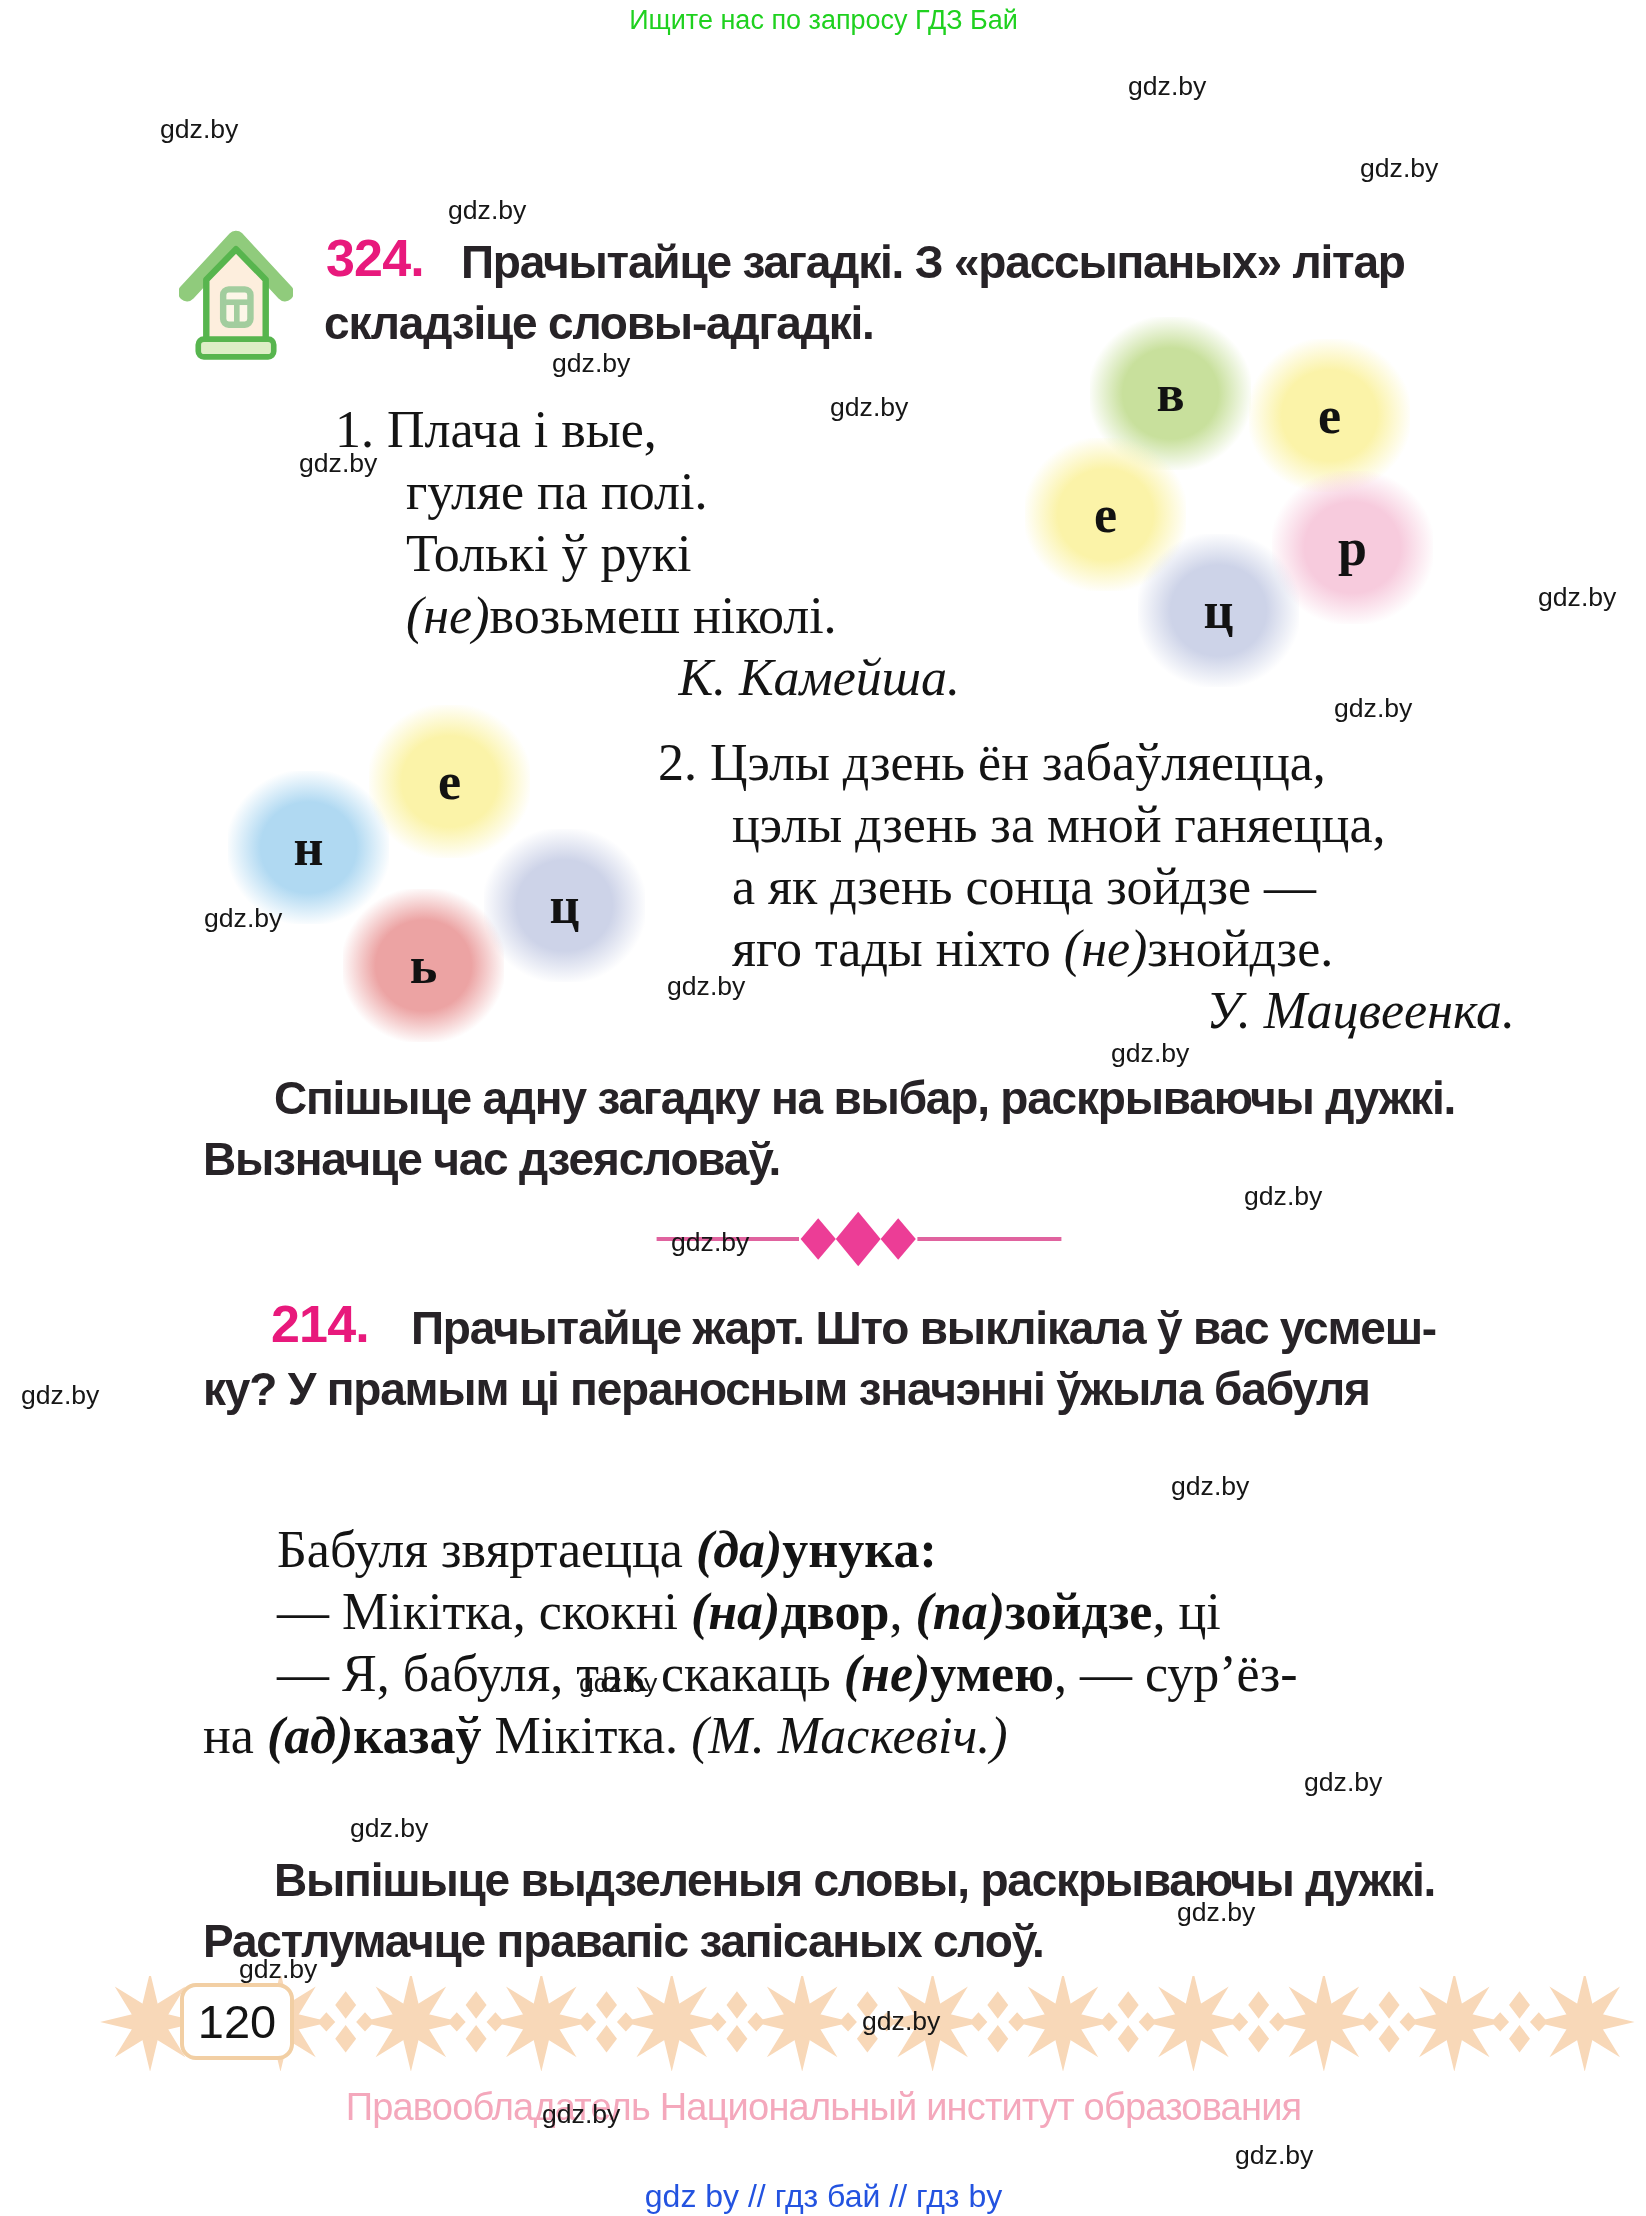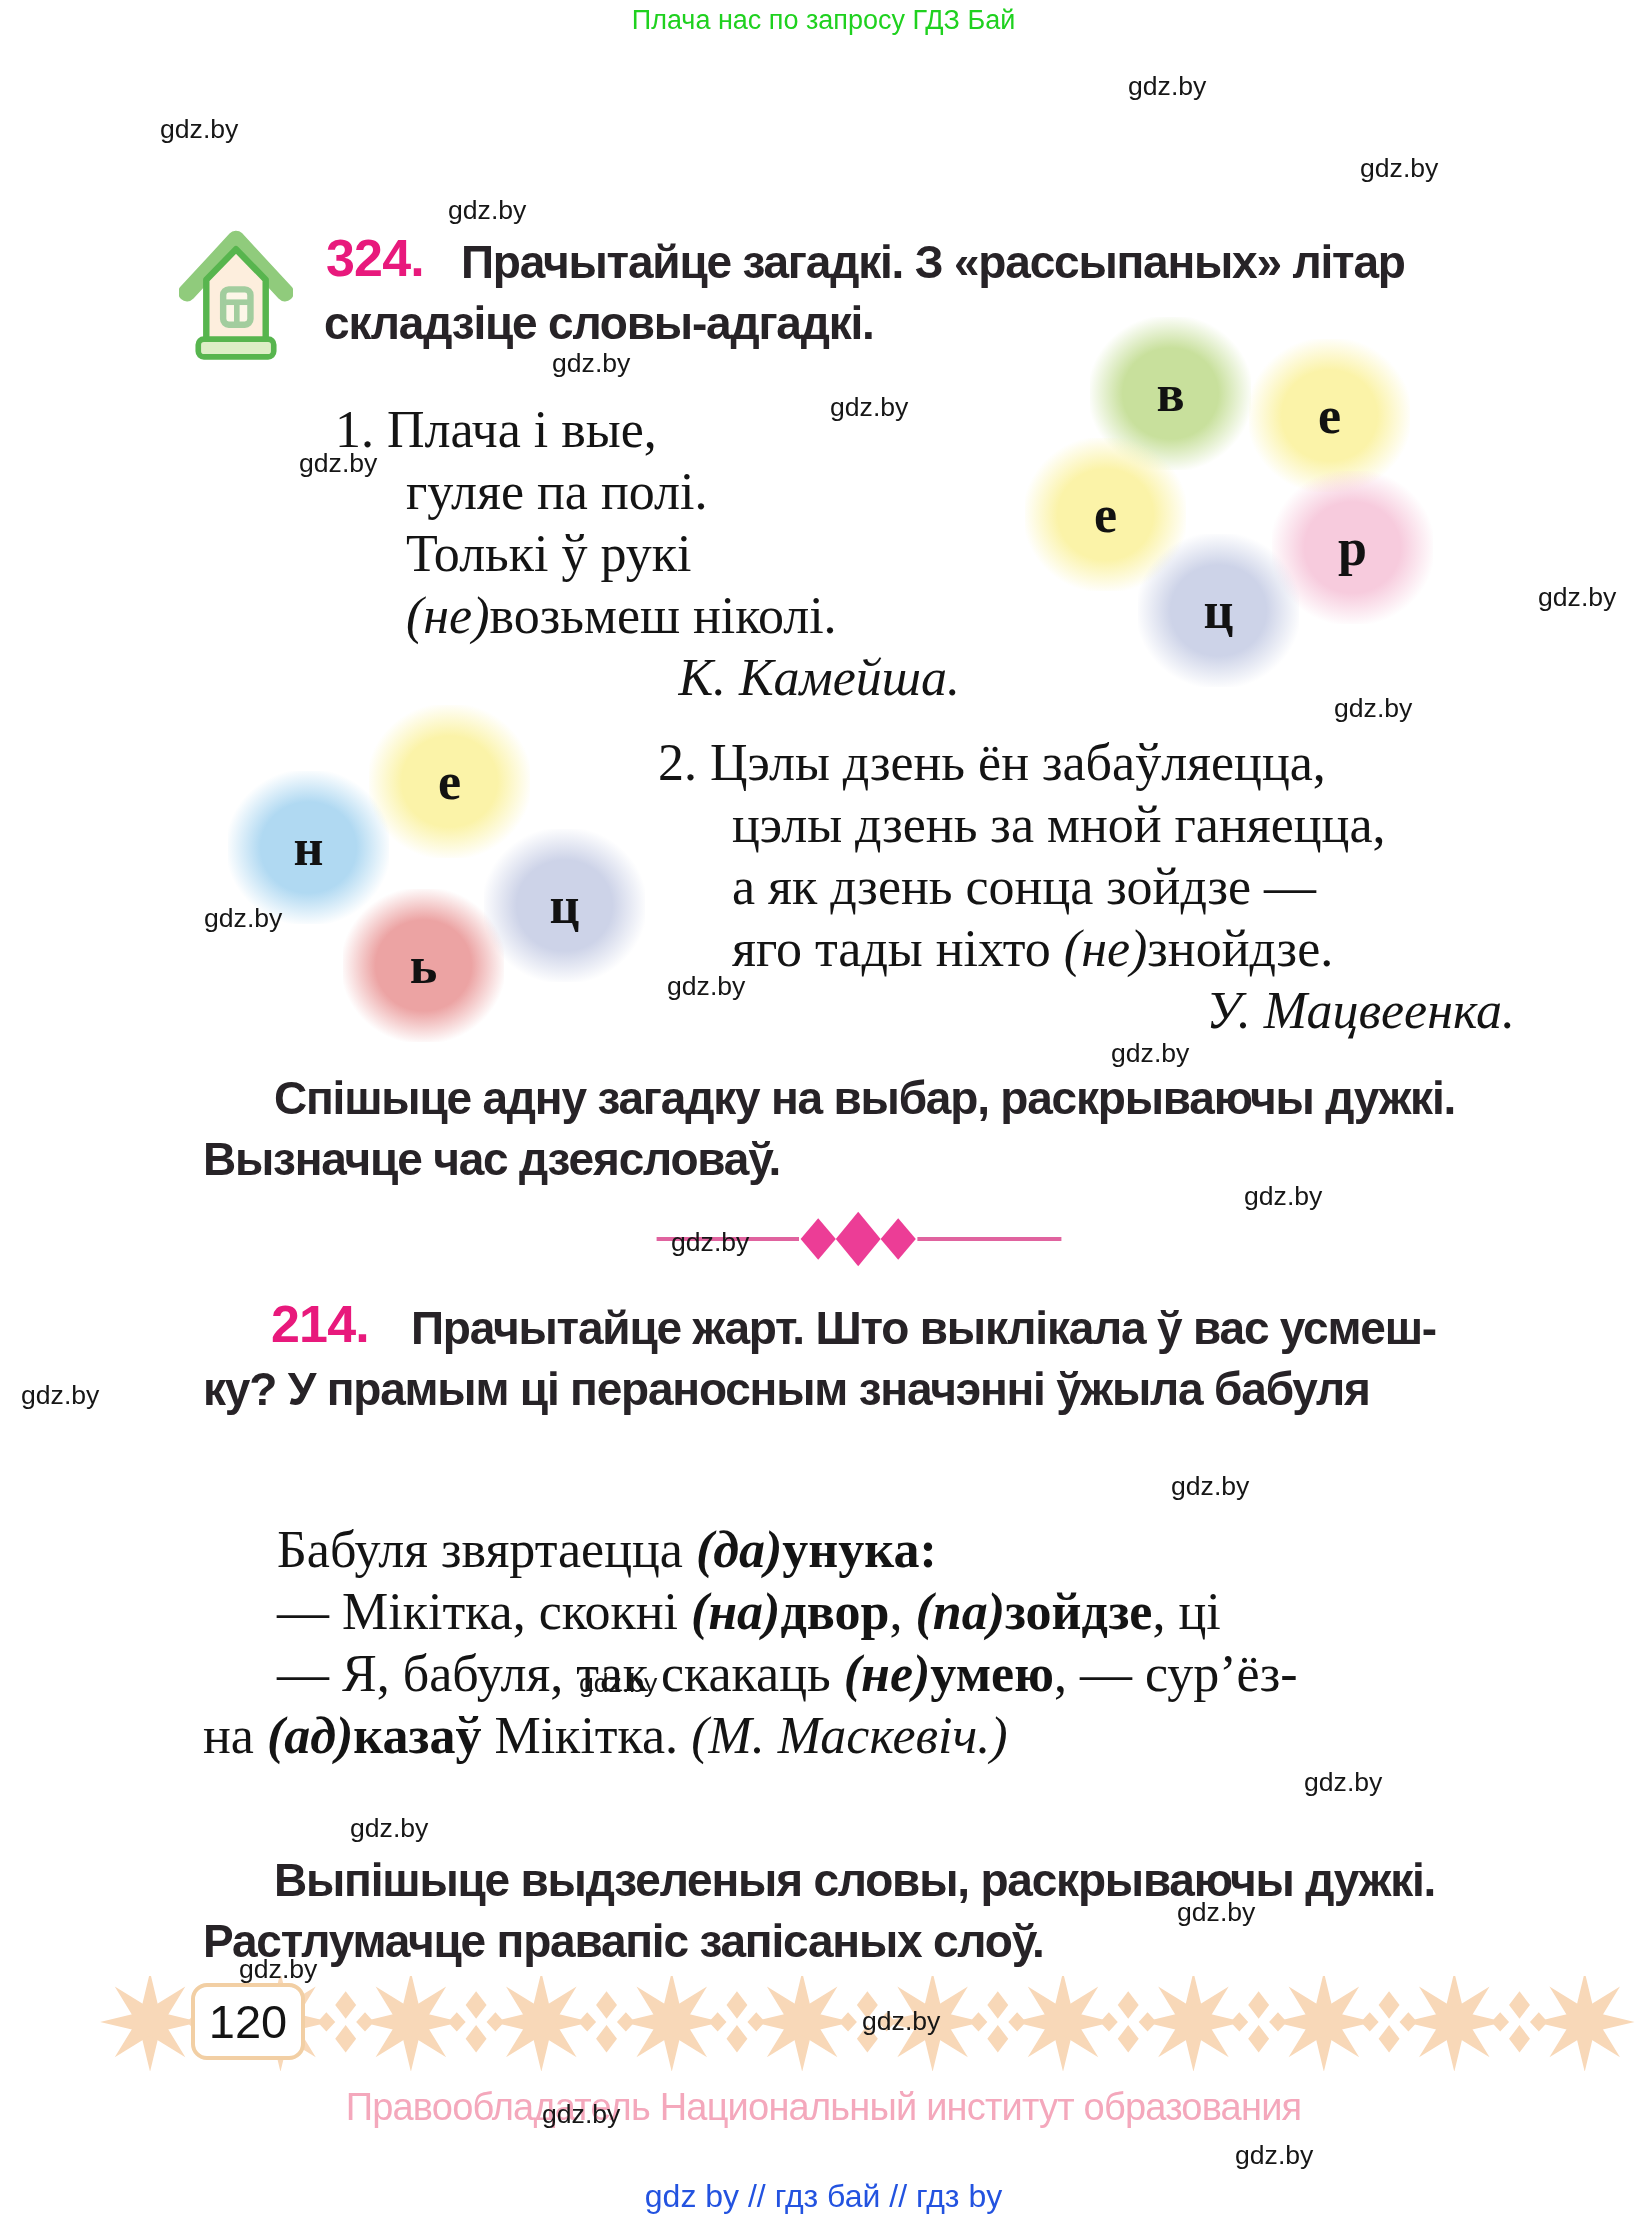--- a/index.html
+++ b/index.html
@@ -16,37 +16,37 @@
   .serifblock{position:absolute;font-family:"Liberation Serif",serif;
               color:var(--serif-dark);font-size:52px;line-height:62px;}
   .line{white-space:nowrap;}
   .line.right{text-align:right;padding-left:0 !important;}
   .seg-i{font-style:italic;}
   .seg-b{font-weight:700;}
   .seg-bi{font-weight:700;font-style:italic;}
   .bubble{position:absolute;width:161px;height:153px;display:flex;align-items:center;
           justify-content:center;font-family:"Liberation Serif",serif;font-weight:700;
           font-size:52px;color:#121212;z-index:1;}
-  .badge{position:absolute;left:191px;top:1983px;width:106px;height:69px;background:#fff;
+  .badge{position:absolute;left:180px;top:1983px;width:106px;height:69px;background:#fff;
          border:4px solid var(--badge-border);border-radius:16px;z-index:3;display:flex;
          align-items:center;justify-content:center;font-size:47px;color:#141414;}
   .copyright{position:absolute;top:2086px;left:0;width:100%;text-align:center;
              color:var(--copyright-pink);font-size:38px;letter-spacing:-0.8px;}
   .footerlinks{position:absolute;top:2178px;left:0;width:100%;text-align:center;
                color:var(--footer-blue);font-size:32px;}
   .ornament{position:absolute;left:0;top:1976px;z-index:1;}
   .divider{position:absolute;left:651px;top:1211px;z-index:2;color:var(--divider-diamond);}
   .house{position:absolute;left:179px;top:228px;z-index:2;}
 </style>
 </head>
 <body>
 
 <div class="page">
 
-  <div class="promo">Плача нас по запросу ГДЗ Бай</div>
+  <div class="promo">Ищите нас по запросу ГДЗ Бай</div>
 
   <div>
       <div class="wm" style="left: 1128px; top: 71px;">gdz.by</div>
       <div class="wm" style="left: 160px; top: 114px;">gdz.by</div>
       <div class="wm" style="left: 1360px; top: 153px;">gdz.by</div>
       <div class="wm" style="left: 448px; top: 195px;">gdz.by</div>
       <div class="wm" style="left: 552px; top: 348px;">gdz.by</div>
       <div class="wm" style="left: 830px; top: 392px;">gdz.by</div>
       <div class="wm" style="left: 299px; top: 448px;">gdz.by</div>
       <div class="wm" style="left: 1538px; top: 582px;">gdz.by</div>

